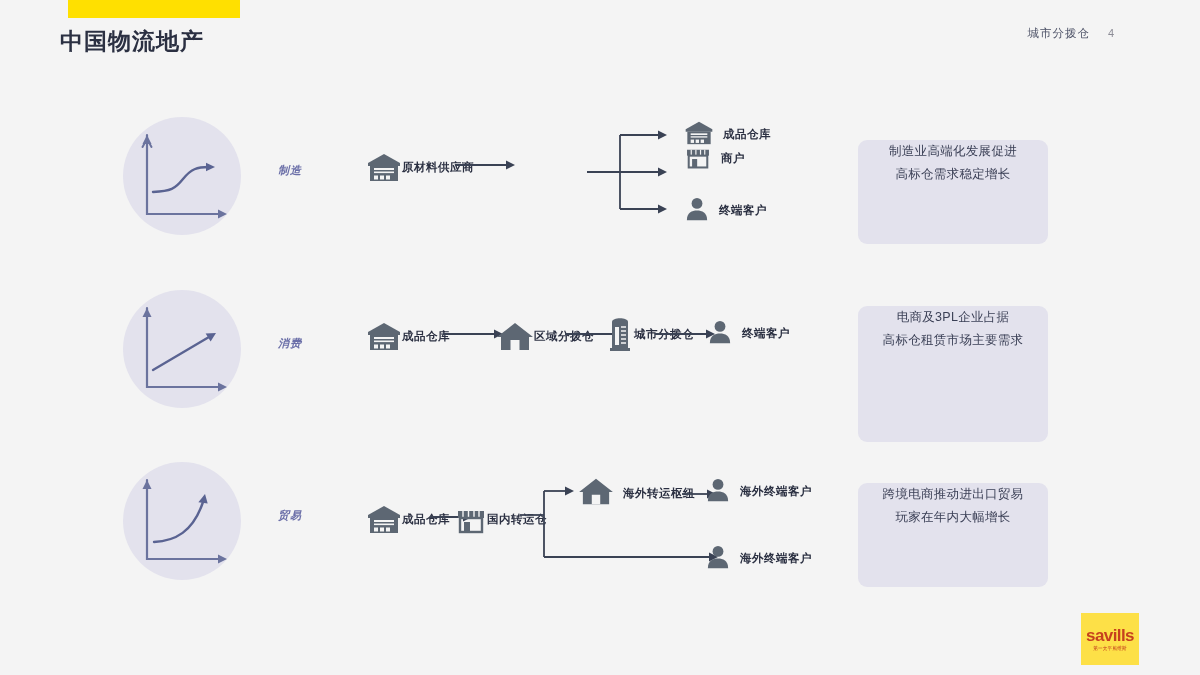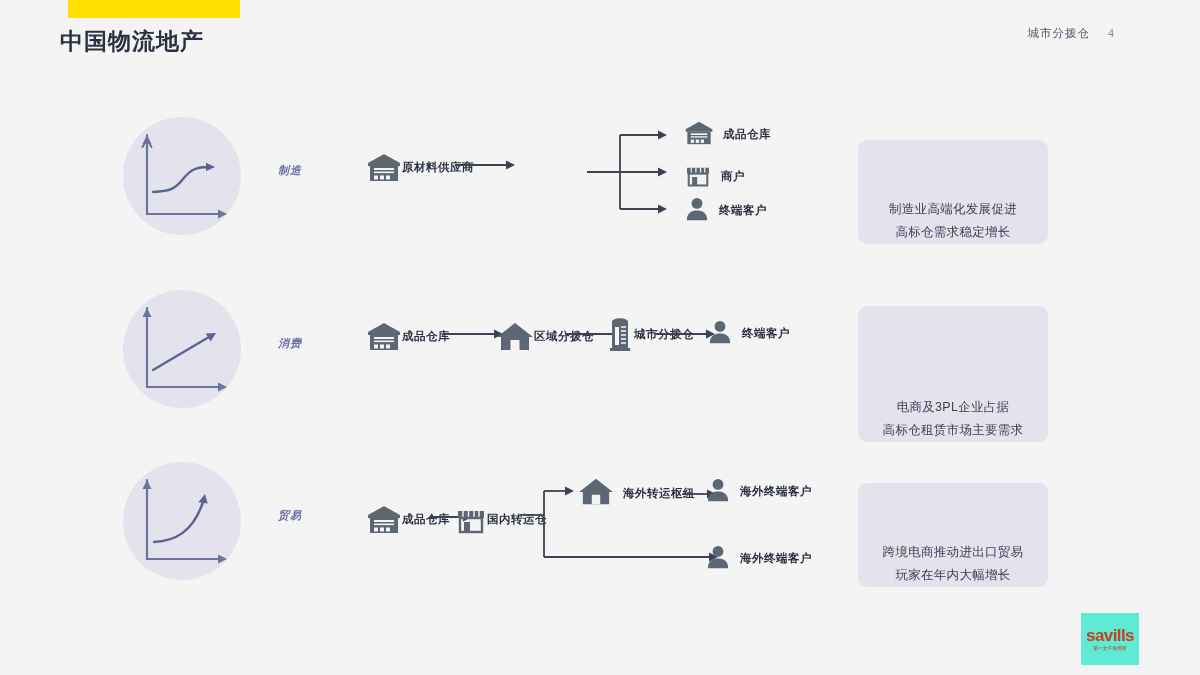--- a/index.html
+++ b/index.html
@@ -57,35 +57,35 @@
   .node-inline{position:absolute;display:flex;align-items:center;gap:9px;}
   .node-inline .cap{font-size:11.5px;font-weight:bold;color:#2B3042;white-space:nowrap;letter-spacing:.5px;}
 
   .arrow{position:absolute;}
   .branch{position:absolute;}
 
   
   .callout{
     position:absolute;left:858px;width:190px;
     background:#E3E2ED;border-radius:9px;
-    display:flex;align-items:flex-end;justify-content:center;
+    display:flex;align-items:flex-start;justify-content:center;
     text-align:center;
   }
   .callout-r1{top:35px;height:104px;}
   .callout-r2{top:28px;height:136px;}
   .callout-r3{top:33px;height:104px;}
   .callout span{
     font-size:12.5px;color:#3A3F55;line-height:1.85;
     font-weight:500;letter-spacing:.3px;
   }
 
   
   .logo{
     position:absolute;left:1081px;top:613px;
-    width:58px;height:52px;background:#5eead4;
+    width:58px;height:52px;background:#fde047;
     display:flex;flex-direction:column;align-items:center;justify-content:center;
   }
   .logo-word{
     font-size:17px;font-weight:bold;color:#C6401E;
     letter-spacing:-.6px;line-height:1;
   }
   .logo-sub{
     font-size:4.6px;color:#C6401E;letter-spacing:.2px;margin-top:2px;
     transform:scaleY(1.15);
   }
@@ -165,21 +165,21 @@
           <rect x="8" y="17" width="20" height="2" fill="#F4F4F4"></rect>
           <rect x="8" y="20.5" width="20" height="1.6" fill="#F4F4F4"></rect>
           <rect x="8" y="24.5" width="4" height="4" fill="#F4F4F4"></rect>
           <rect x="14" y="24.5" width="4" height="4" fill="#F4F4F4"></rect>
           <rect x="20" y="24.5" width="4" height="4" fill="#F4F4F4"></rect>
         </svg>
       </span>
       <span class="cap">成品仓库</span>
     </div>
 
-    <div class="node-inline" style="left:684px;top:56px;">
+    <div class="node-inline" style="left:684px;top:38px;">
       <span>
         <svg width="28" height="27" viewBox="0 0 32 32">
           <path d="M3 8 L29 8 L29 15 L3 15 Z" fill="#5D6773"></path>
           <path d="M8 8 L8 15 M13.5 8 L13.5 15 M19 8 L19 15 M24 8 L24 15" stroke="#F4F4F4" stroke-width="1.4"></path>
           <rect x="5" y="15" width="22" height="14" fill="none" stroke="#5D6773" stroke-width="2.4"></rect>
           <rect x="9" y="19" width="6" height="10" fill="#5D6773"></rect>
         </svg>
       </span>
       <span class="cap">商户</span>
     </div>

